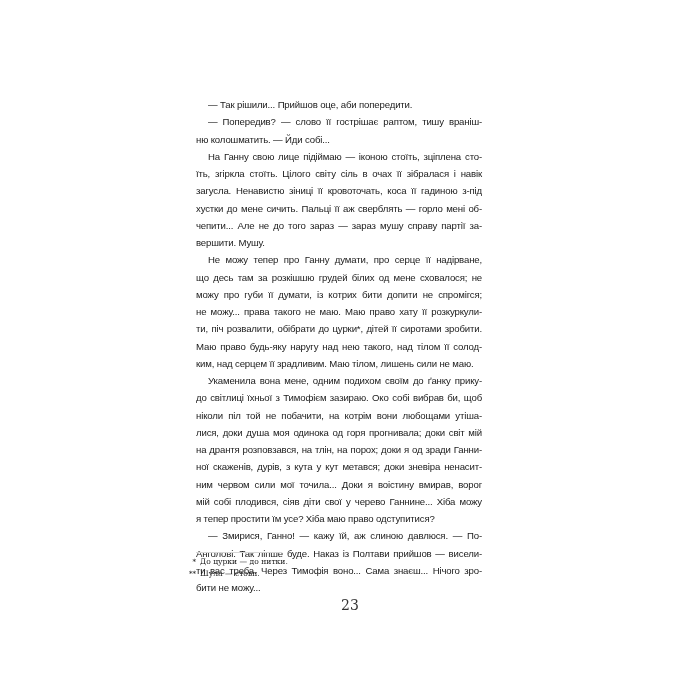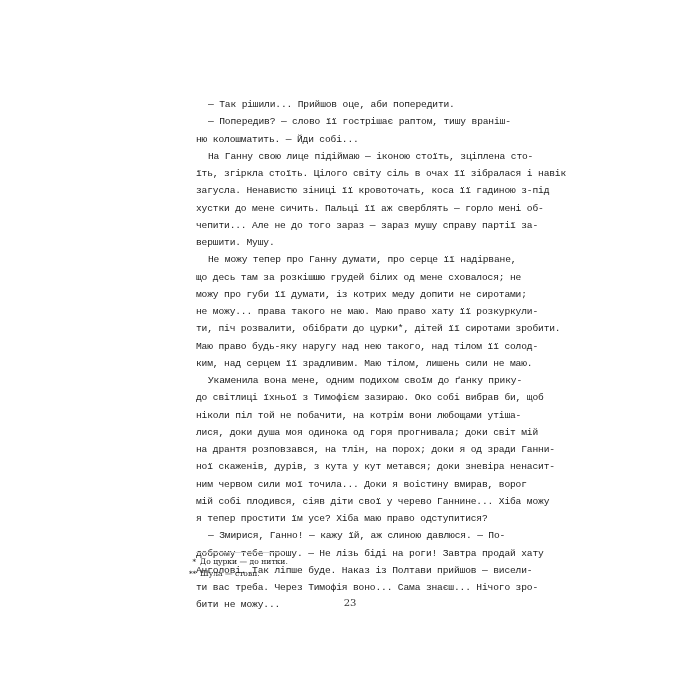--- a/index.html
+++ b/index.html
@@ -1,69 +1,68 @@
 <!DOCTYPE html>
 <html><head>
 <meta charset="utf-8">
 <style>
   html, body { margin:0; padding:0; background:#ffffff; }
   body { width:700px; height:700px; position:relative; overflow:hidden; }
   .page { position:absolute; left:0; top:0; width:700px; height:700px; background:#fff; }
   .text {
     position:absolute; left:196px; top:96px; width:286px;
-    font-family:Liberation Mono, monospace; font-size:9.6px; line-height:17.25px;
+    font-family:Liberation Sans, sans-serif; font-size:9.6px; line-height:17.25px;
     color:#1a1a1a; letter-spacing:-0.15px;
   }
   .line { white-space:nowrap; height:17.25px; text-align:justify; text-align-last:justify; display:block; }
   .line.last { text-align-last:left; }
   .indent { padding-left:12px; }
   .fn-rule { position:absolute; left:196px; top:552px; width:86px; height:1px; background:#d6d6d6; }
   .footnotes {
     position:absolute; left:180px; top:556px;
     font-family:"DejaVu Serif", serif; font-size:7.6px; line-height:12px; color:#1a1a1a;
   }
   .fn { white-space:nowrap; display:flex; }
   .fn .mark { width:16px; text-align:right; padding-right:4px; font-size:7px; }
   .pagenum {
     position:absolute; left:0; width:700px; top:597px; text-align:center;
-    font-family:"DejaVu Serif", serif; font-size:10px; color:#333;
+    font-family:"DejaVu Serif", serif; font-size:14px; color:#333;
   }
 </style>
 </head>
 <body>
 
 <div class="page">
   <div class="text" id="body-text">
       <span class="line indent last">— Так рішили... Прийшов оце, аби попередити.</span>
       <span class="line indent">— Попередив? — слово її гострішає раптом, тишу враніш-</span>
       <span class="line last">ню колошматить. — Йди собі...</span>
       <span class="line indent">На Ганну свою лице підіймаю — іконою стоїть, зціплена сто-</span>
       <span class="line">їть, згіркла стоїть. Цілого світу сіль в очах її зібралася і навік</span>
       <span class="line">загусла. Ненавистю зіниці її кровоточать, коса її гадиною з-під</span>
       <span class="line">хустки до мене сичить. Пальці її аж сверблять — горло мені об-</span>
       <span class="line">чепити... Але не до того зараз — зараз мушу справу партії за-</span>
       <span class="line last">вершити. Мушу.</span>
       <span class="line indent">Не можу тепер про Ганну думати, про серце її надірване,</span>
       <span class="line">що десь там за розкішшю грудей білих од мене сховалося; не</span>
-      <span class="line">можу про губи її думати, із котрих меду допити не сиротами;</span>
+      <span class="line">можу про губи її думати, із котрих бити допити не спромігся;</span>
       <span class="line">не можу... права такого не маю. Маю право хату її розкуркули-</span>
       <span class="line">ти, піч розвалити, обібрати до цурки*, дітей її сиротами зробити.</span>
       <span class="line">Маю право будь-яку наругу над нею такого, над тілом її солод-</span>
       <span class="line last">ким, над серцем її зрадливим. Маю тілом, лишень сили не маю.</span>
       <span class="line indent">Укаменила вона мене, одним подихом своїм до ґанку прику-</span>
       <span class="line">до світлиці їхньої з Тимофієм зазираю. Око собі вибрав би, щоб</span>
       <span class="line">ніколи піл той не побачити, на котрім вони любощами утіша-</span>
       <span class="line">лися, доки душа моя одинока од горя прогнивала; доки світ мій</span>
       <span class="line">на дрантя розповзався, на тлін, на порох; доки я од зради Ганни-</span>
       <span class="line">ної скаженів, дурів, з кута у кут метався; доки зневіра ненасит-</span>
       <span class="line">ним червом сили мої точила... Доки я воістину вмирав, ворог</span>
       <span class="line">мій собі плодився, сіяв діти свої у черево Ганнине... Хіба можу</span>
       <span class="line last">я тепер простити їм усе? Хіба маю право одступитися?</span>
       <span class="line indent">— Змирися, Ганно! — кажу їй, аж слиною давлюся. — По-</span>
-      <span class="line">доброму тебе прошу. — Не лізь біді на роги! Завтра продай хату</span>
       <span class="line">Анголові. Так ліпше буде. Наказ із Полтави прийшов — висели-</span>
       <span class="line">ти вас треба. Через Тимофія воно... Сама знаєш... Нічого зро-</span>
       <span class="line last">бити не можу...</span>
     </div>
   <div class="fn-rule"></div>
   <div class="footnotes" id="footnotes">
       <div class="fn">
         <span class="mark">*</span>
         <span>До цурки — до нитки.</span>
       </div>

